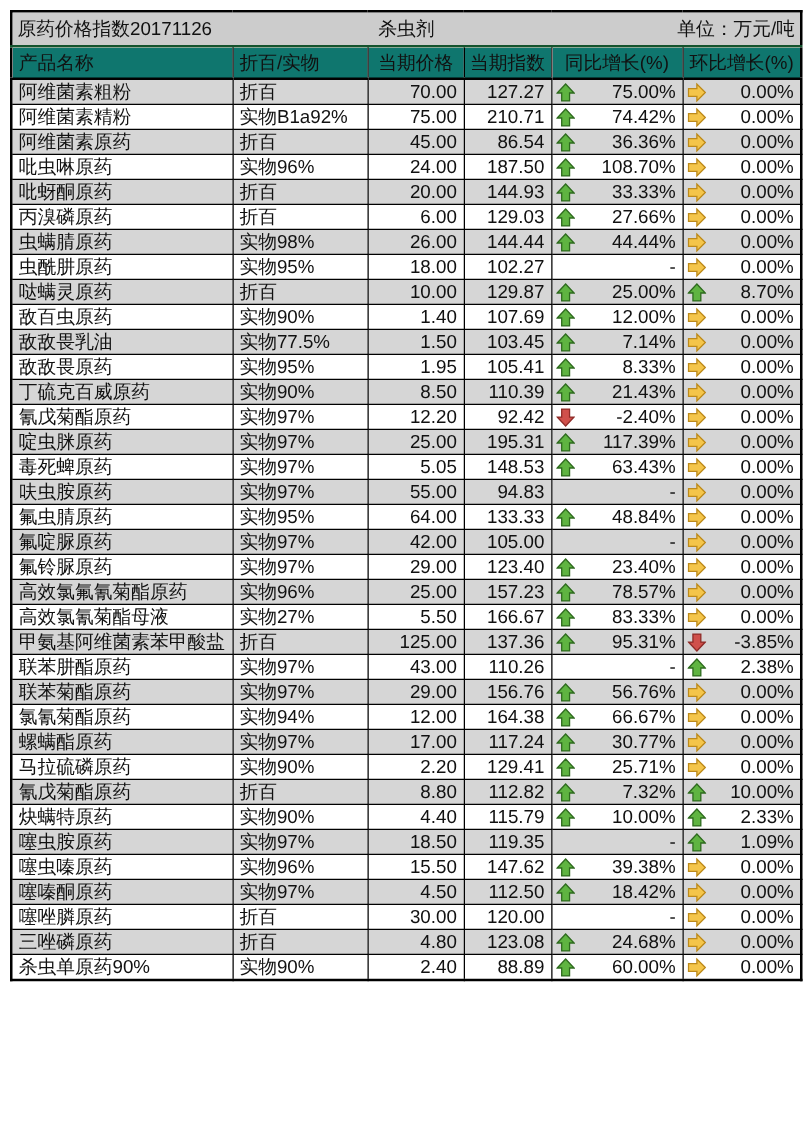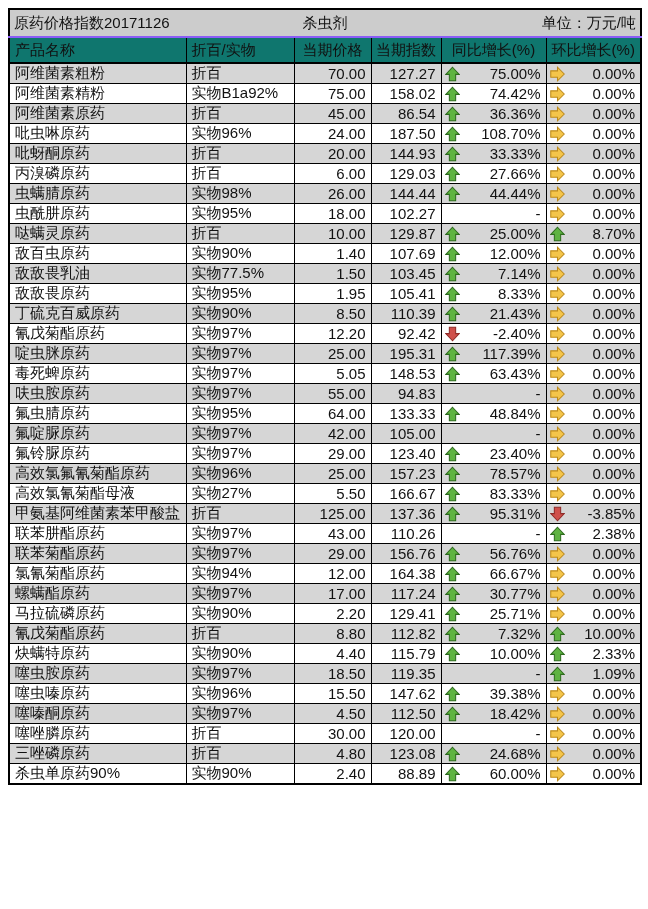--- a/index.html
+++ b/index.html
@@ -12,21 +12,21 @@
   table{
     border-collapse:collapse;table-layout:fixed;width:632px;
     border:2px solid #000;font-size:15px;
   }
   col.c1{width:177px}col.c2{width:108px}col.c3{width:77px}
   col.c4{width:70px}col.c5{width:105px}col.c6{width:95px}
   th,td{border:1px solid #000;overflow:hidden;white-space:nowrap;}
   
   tr.title-row th{
     background:#cccccc;height:26px;font-weight:normal;
-    border-bottom:2px solid #8b5cf6;padding:0 4px;
+    border-bottom:2px solid #14532d;padding:0 4px;
   }
   .title-flex{display:flex;align-items:center;}
   .title-flex>span{flex:1 1 0;}
   .t-left{text-align:left;}
   .t-center{text-align:center;}
   .t-right{text-align:right;}
   
   tr.colhead-row th{
     background:#0f766e;height:24px;font-weight:normal;text-align:left;
     padding:0 0 0 5px;border-bottom:2px solid #000;
@@ -101,21 +101,21 @@
                 </svg>
               </span>
         <span class="gval">0.00%</span>
       </div>
     </td>
   </tr>
         <tr>
     <td class="c-name">阿维菌素精粉</td>
     <td class="c-spec">实物B1a92%</td>
     <td class="c-num">75.00</td>
-    <td class="c-num">158.02</td>
+    <td class="c-num">210.71</td>
     <td class="c-growth yoy">
       <div class="gcell">
         <span class="arrow">
                 <svg width="15" height="16" viewBox="0 0 20 20">
                   <polygon class="arrow-up" points="10,1 19,10.5 14.2,10.5 14.2,19 5.8,19 5.8,10.5 1,10.5"></polygon>
                 </svg>
               </span>
         <span class="gval">74.42%</span>
       </div>
     </td>

